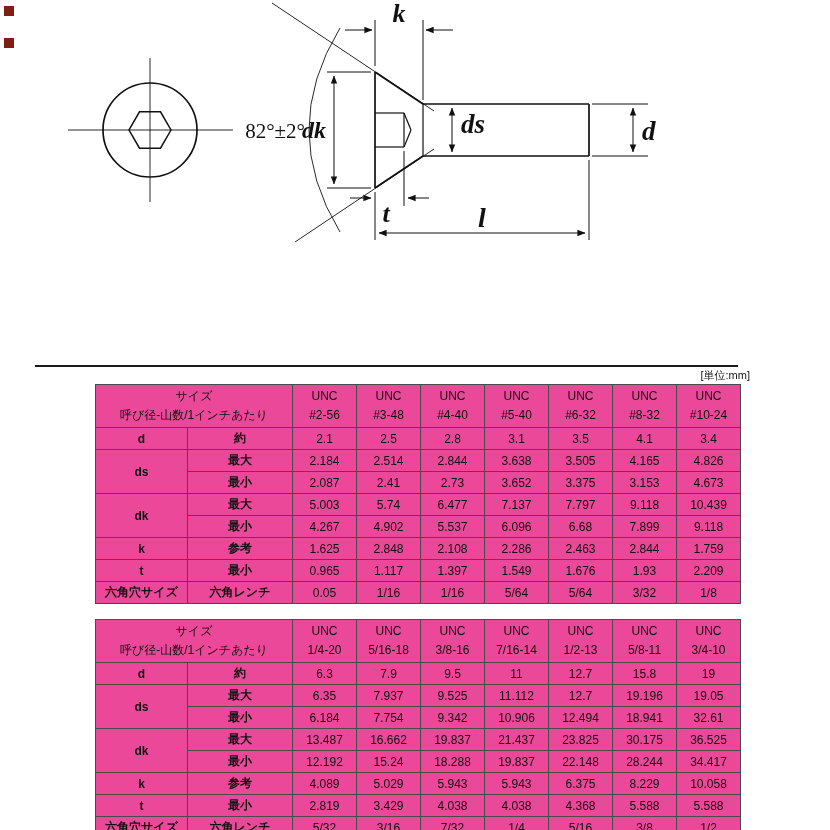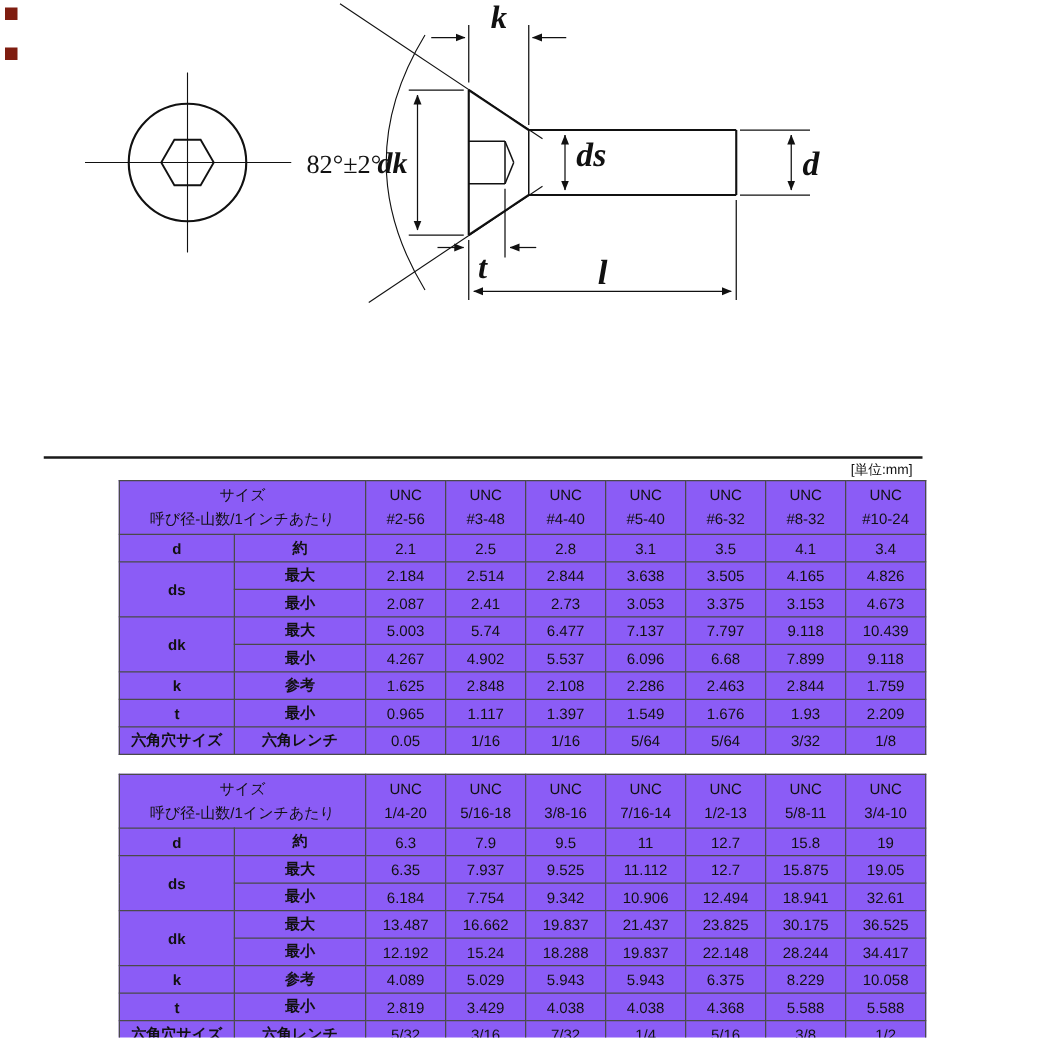--- a/index.html
+++ b/index.html
@@ -6,24 +6,24 @@
   body{
     width:830px;height:830px;position:relative;overflow:hidden;
     background:#ffffff;color:#111;
     font-family:"Liberation Sans",sans-serif;
   }
   .abs{position:absolute;}
   .red-sq{position:absolute;width:10px;height:10px;background:#7f1d10;}
   #red-a{left:4px;top:6px;}
   #red-b{left:4px;top:38px;}
   #rule{left:35px;top:365px;width:703px;height:0;border-top:2px solid #1a1a1a;}
-  #unit-label{top:368px;right:100px;font-size:11px;color:#111;}
+  #unit-label{top:368px;right:80px;font-size:11px;color:#111;}
   #table1{left:95px;top:384px;}
   #table2{left:95px;top:619px;}
-  table.spec{border-collapse:collapse;background:#8b5cf6;font-size:12px;color:#111;table-layout:fixed;}
+  table.spec{border-collapse:collapse;background:#ec4899;font-size:12px;color:#111;table-layout:fixed;}
   .spec th,.spec td{
     border:1px solid #4a4a4a;text-align:center;vertical-align:middle;
     padding:0 2px;height:21px;overflow:hidden;
   }
   .spec th{white-space:pre-line;font-weight:normal;height:42px;line-height:1.55;}
   .spec td.param,.spec td.qual{font-weight:bold;}
   col.c-size{width:92px;} col.c-qual{width:105px;} col.c-v{width:64px;}
 </style>
 </head>
 <body>
@@ -160,21 +160,21 @@
       <td>3.638</td>
       <td>3.505</td>
       <td>4.165</td>
       <td>4.826</td>
     </tr>
     <tr>
       <td class="qual">最小</td>
       <td>2.087</td>
       <td>2.41</td>
       <td>2.73</td>
-      <td>3.053</td>
+      <td>3.652</td>
       <td>3.375</td>
       <td>3.153</td>
       <td>4.673</td>
     </tr>
     <tr>
       <td class="param" rowspan="2">dk</td>
       <td class="qual">最大</td>
       <td>5.003</td>
       <td>5.74</td>
       <td>6.477</td>
@@ -274,21 +274,21 @@
       <td>19</td>
     </tr>
     <tr>
       <td class="param" rowspan="2">ds</td>
       <td class="qual">最大</td>
       <td>6.35</td>
       <td>7.937</td>
       <td>9.525</td>
       <td>11.112</td>
       <td>12.7</td>
-      <td>15.875</td>
+      <td>19.196</td>
       <td>19.05</td>
     </tr>
     <tr>
       <td class="qual">最小</td>
       <td>6.184</td>
       <td>7.754</td>
       <td>9.342</td>
       <td>10.906</td>
       <td>12.494</td>
       <td>18.941</td>

